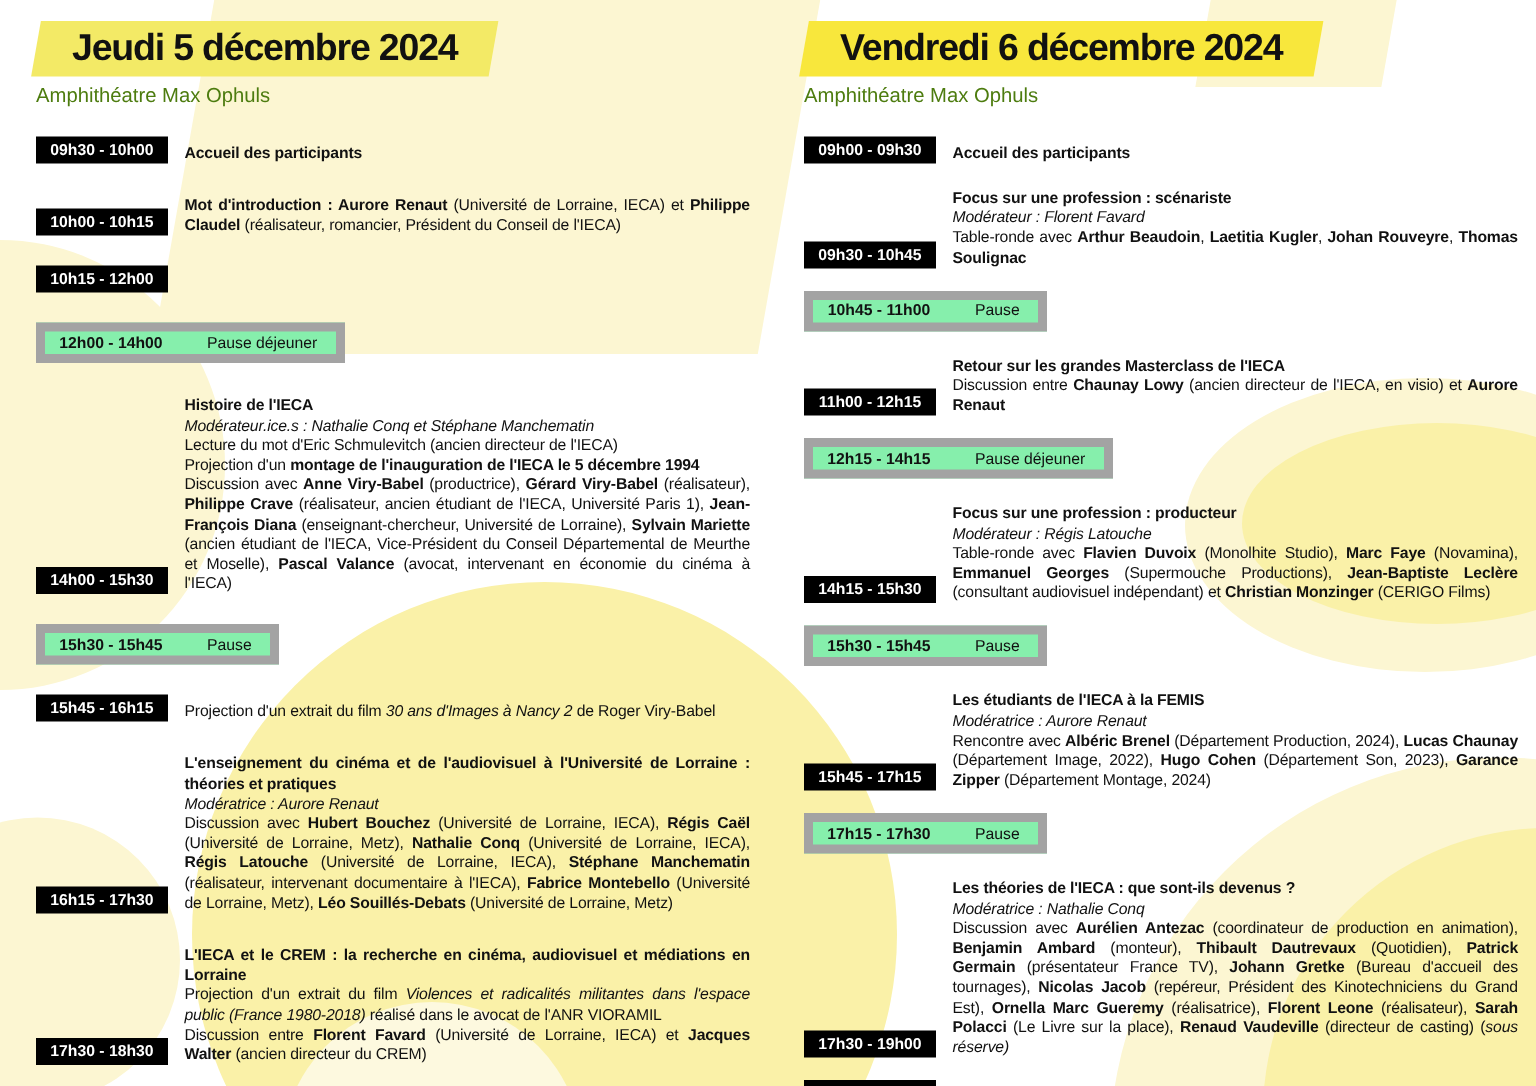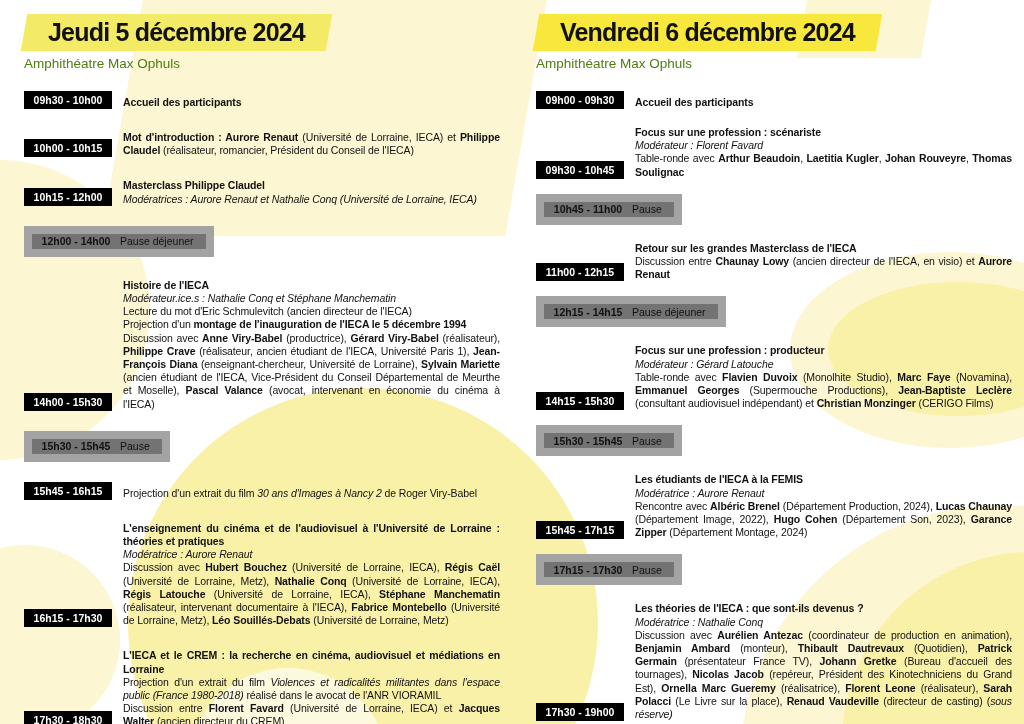--- a/index.html
+++ b/index.html
@@ -27,24 +27,24 @@
   
   .session{display:flex;align-items:flex-end;margin-bottom:15px}
   .day0 .session{margin-bottom:20px}
   .time-badge{flex:0 0 88px;background:var(--badge-bg);color:#fff;font-weight:bold;
     font-size:10.5px;text-align:center;padding:3px 0;margin-right:11px}
   .session-content{flex:1;padding-top:2px;font-size:10.5px;line-height:13.2px;letter-spacing:-0.1px}
   .line{text-align:justify}
   .b{font-weight:bold}
   .i{font-style:italic}
   
-  .pause-box{display:inline-flex;align-items:center;border:8px solid #a3a3a3;
-    padding:1.5px 12px 1.5px 0;font-size:10.5px;background:#737373}
+  .pause-box{display:inline-flex;align-items:center;border:6px solid #a3a3a3;
+    padding:1.5px 12px 1.5px 0;font-size:10.5px;background:#86efac}
   .pause-time{width:88px;text-align:center;font-weight:bold}
-  .pause-label{margin-left:0}
+  .pause-label{margin-left:20px}
 </style>
 </head>
 <body style="--hl1: #F3EA66; --hl2: #F8E73C; --hlrow: #F8EB4E; --badge-bg: #000000; --blob-light: #FCF6D2; --blob-medium: #FAF1A8;">
 
 <div class="bg">
   <div class="blob-light skewed" style="left:122px;top:0;width:404px;height:236px"></div>
   <div class="blob-light skewed" style="left:802px;top:0;width:124px;height:58px"></div>
   <div class="blob-light round" style="left:-150px;top:160px;width:300px;height:300px"></div>
   <div class="blob-medium round" style="left:128px;top:388px;width:470px;height:470px"></div>
   <div class="blob-light round" style="left:-70px;top:545px;width:190px;height:190px"></div>
@@ -71,24 +71,20 @@
           </div>
         </div>
         <div class="session">
           <div class="time-badge">10h00 - 10h15</div>
           <div class="session-content">
             <div class="line"><span class="b ">Mot d'introduction : Aurore Renaut</span><span> (Université de Lorraine, IECA) et </span><span class="b ">Philippe Claudel</span><span> (réalisateur, romancier, Président du Conseil de l'IECA)</span></div>
           </div>
         </div>
         <div class="session">
           <div class="time-badge">10h15 - 12h00</div>
-          <div class="session-content">
-            <div class="line"><span class="b ">Masterclass Philippe Claudel</span></div>
-            <div class="line"><span class="i">Modératrices : Aurore Renaut et Nathalie Conq (Université de Lorraine, IECA)</span></div>
-          </div>
         </div>
         <div class="session row-outline">
           <div class="pause-box">
             <span class="pause-time">12h00 - 14h00</span>
             <span class="pause-label">Pause déjeuner</span>
           </div>
         </div>
         <div class="session">
           <div class="time-badge">14h00 - 15h30</div>
           <div class="session-content">
@@ -173,21 +169,21 @@
         <div class="session row-outline">
           <div class="pause-box">
             <span class="pause-time">12h15 - 14h15</span>
             <span class="pause-label">Pause déjeuner</span>
           </div>
         </div>
         <div class="session">
           <div class="time-badge">14h15 - 15h30</div>
           <div class="session-content">
             <div class="line"><span class="b ">Focus sur une profession : producteur</span></div>
-            <div class="line"><span class="i">Modérateur : Gérard Latouche</span></div>
+            <div class="line"><span class="i">Modérateur : Régis Latouche</span></div>
             <div class="line"><span>Table-ronde avec </span><span class="b ">Flavien Duvoix</span><span> (Monolhite Studio), </span><span class="b ">Marc Faye</span><span> (Novamina), </span><span class="b ">Emmanuel Georges</span><span> (Supermouche Productions), </span><span class="b ">Jean-Baptiste Leclère</span><span> (consultant audiovisuel indépendant) et </span><span class="b ">Christian Monzinger</span><span> (CERIGO Films)</span></div>
           </div>
         </div>
         <div class="session row-outline">
           <div class="pause-box">
             <span class="pause-time">15h30 - 15h45</span>
             <span class="pause-label">Pause</span>
           </div>
         </div>
         <div class="session">

